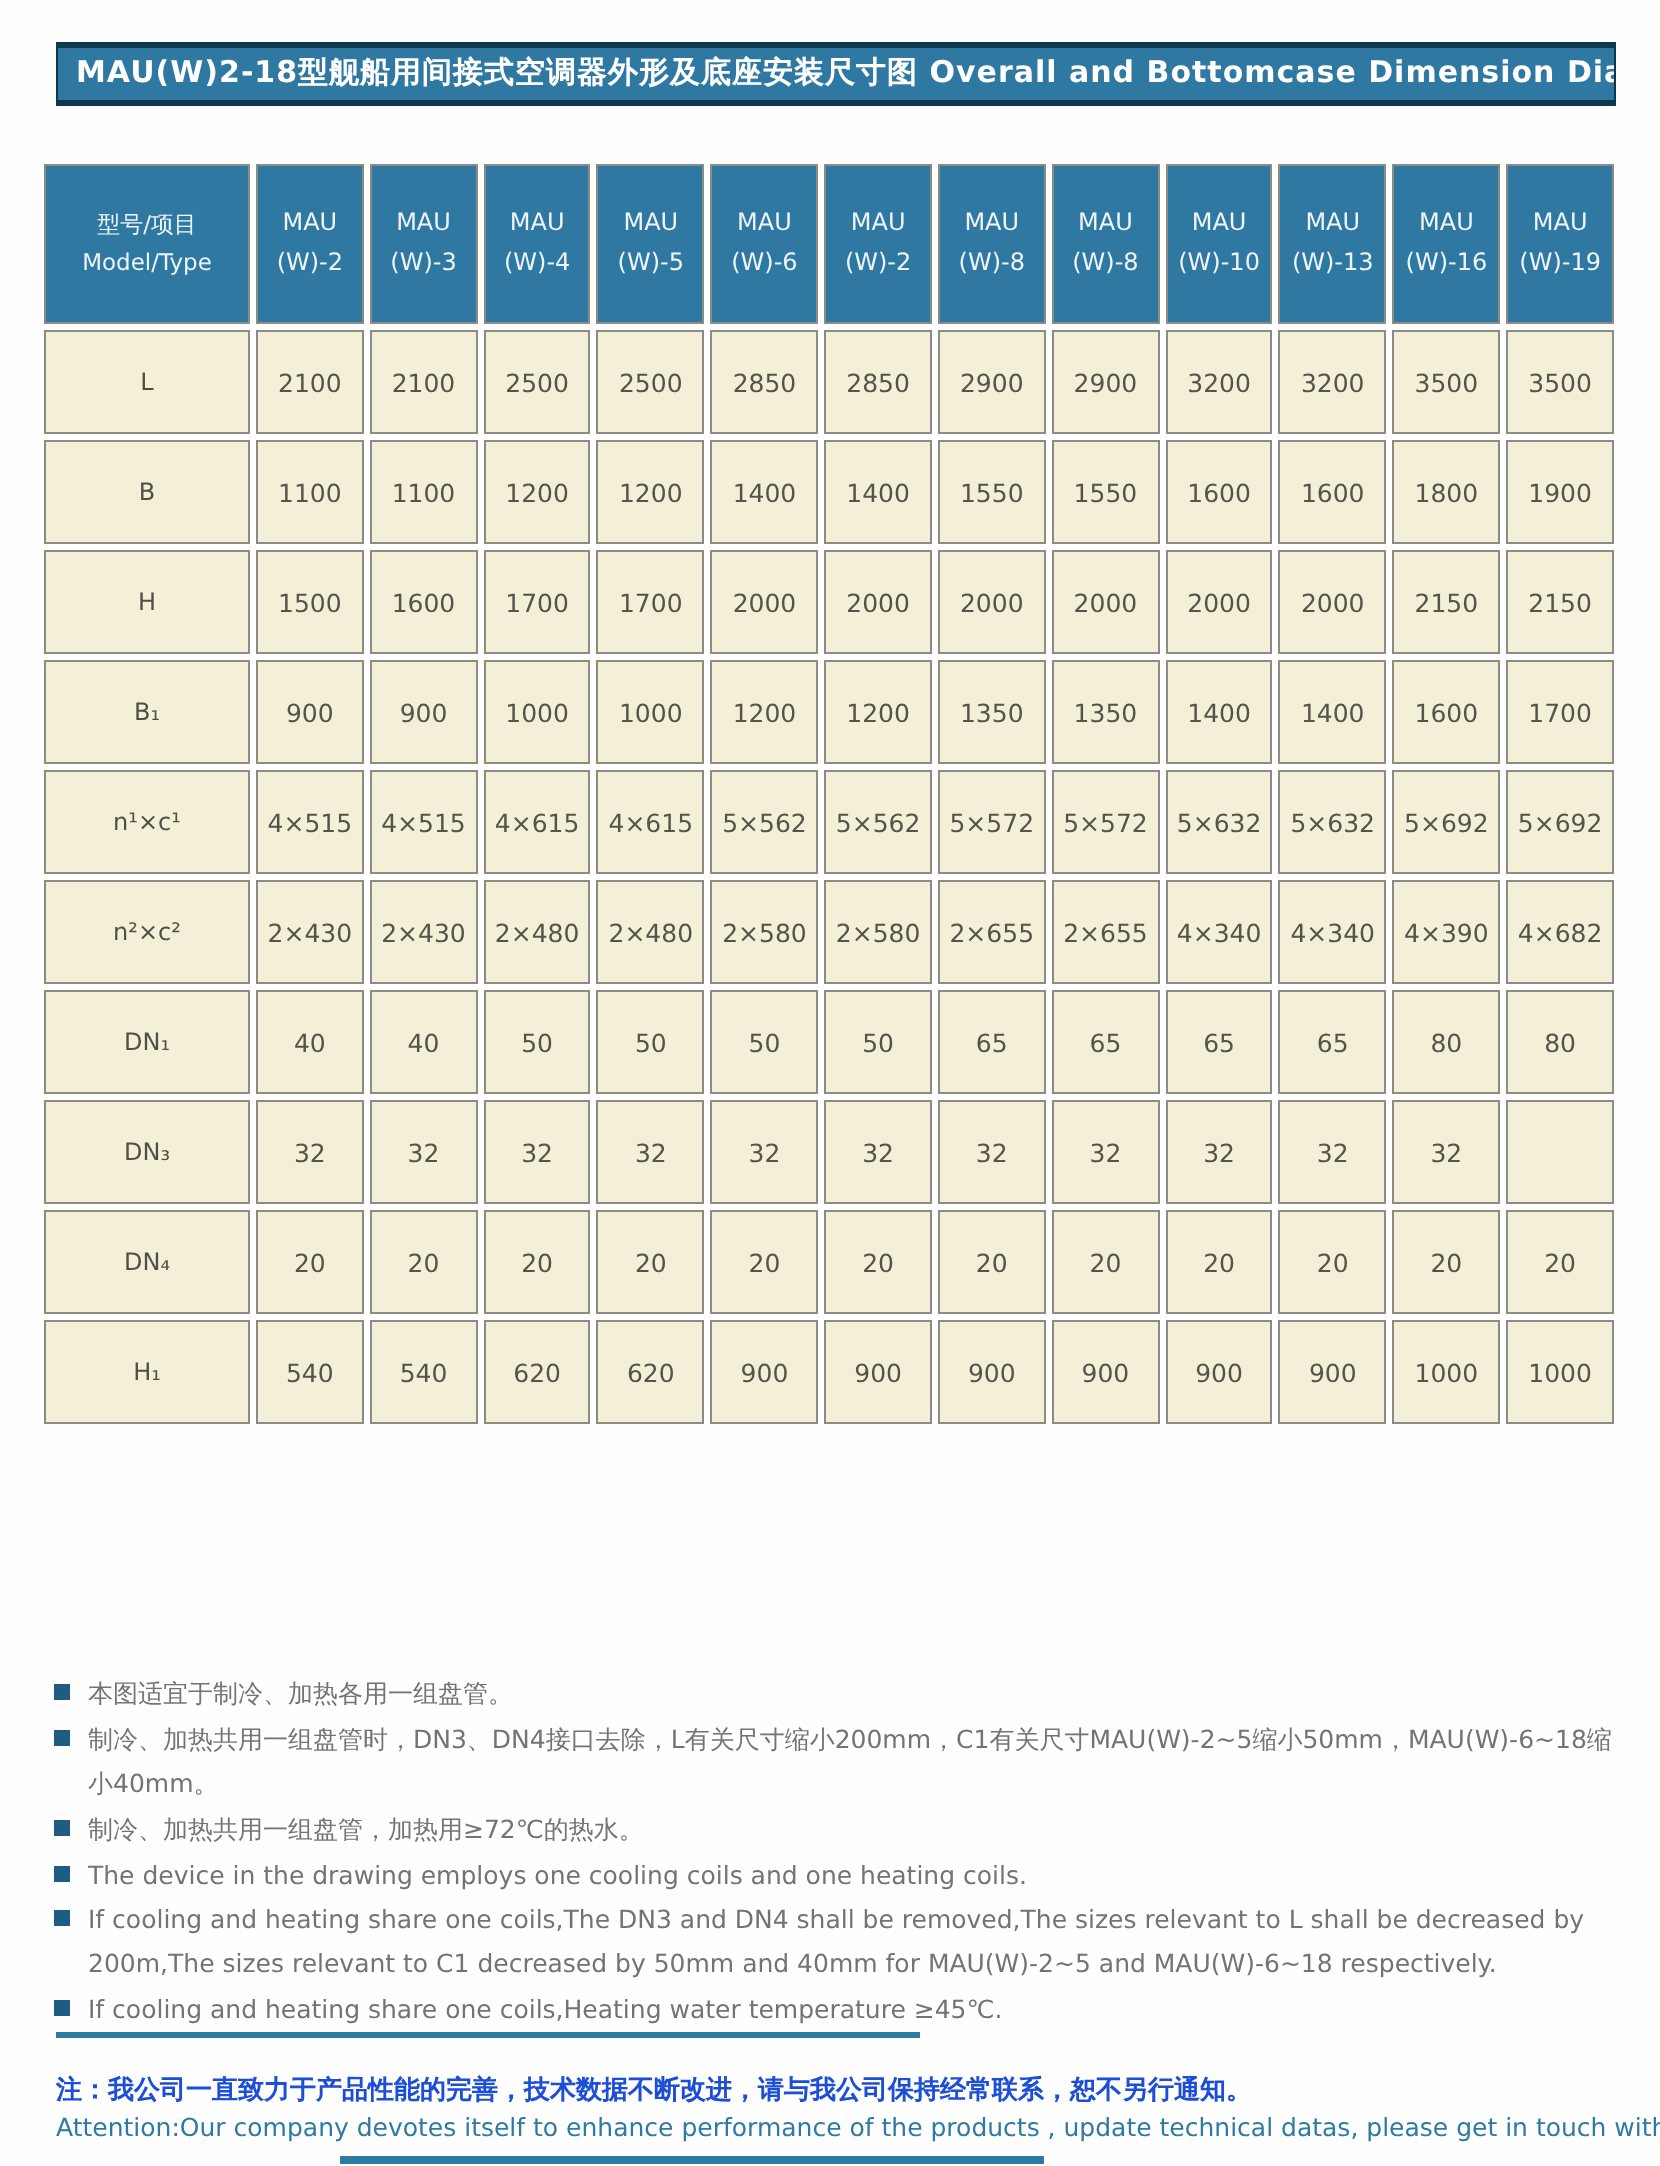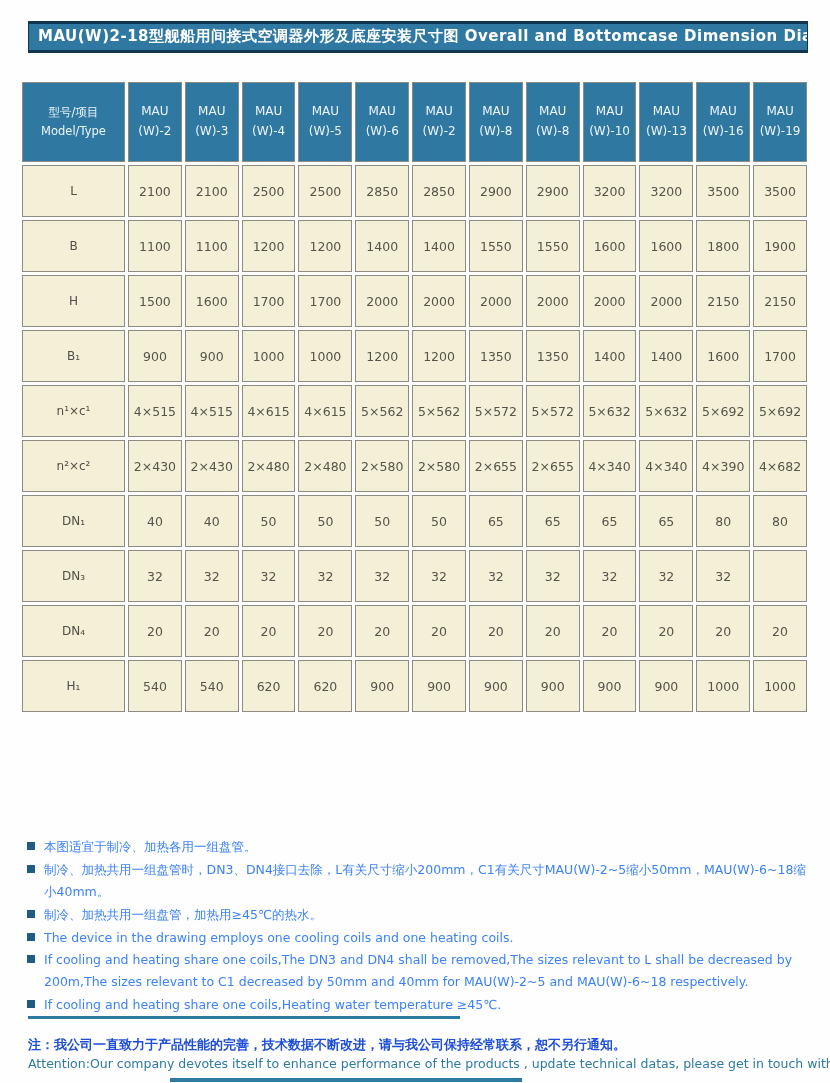--- a/index.html
+++ b/index.html
@@ -41,21 +41,21 @@
     background:#f4f0d8;color:#55544b;height:52px;font-size:12.5px;
   }
   .dim-table tbody td.rowlabel{font-size:12px;color:#504f47;}
   
   .notes{
     position:absolute;left:27px;top:836px;width:786px;
     margin:0;padding:0;list-style:none;
   }
   .notes li{
     position:relative;padding-left:17px;margin-bottom:1px;
-    font-size:12.5px;line-height:1.75;color:#3b82f6;
+    font-size:12.5px;line-height:1.75;color:#737373;
   }
   .notes li::before{
     content:"";position:absolute;left:0;top:6px;
     width:8px;height:8px;background:#1f5c82;
   }
   
   .rule-top{
     position:absolute;left:28px;top:1016px;width:432px;height:3px;background:#2d7aa2;
   }
   .footer-cn{
@@ -286,21 +286,21 @@
           <td>900</td>
           <td>1000</td>
           <td>1000</td>
         </tr>
       </tbody>
   </table>
 
   <ul class="notes" id="notesList">
       <li>本图适宜于制冷、加热各用一组盘管。</li>
       <li>制冷、加热共用一组盘管时，DN3、DN4接口去除，L有关尺寸缩小200mm，C1有关尺寸MAU(W)-2~5缩小50mm，MAU(W)-6~18缩小40mm。</li>
-      <li>制冷、加热共用一组盘管，加热用≥45℃的热水。</li>
+      <li>制冷、加热共用一组盘管，加热用≥72℃的热水。</li>
       <li>The device in the drawing employs one cooling coils and one heating coils.</li>
       <li>If cooling and heating share one coils,The DN3 and DN4 shall be removed,The sizes relevant to L shall be decreased by 200m,The sizes relevant to C1 decreased by 50mm and 40mm for MAU(W)-2~5 and MAU(W)-6~18 respectively.</li>
       <li>If cooling and heating share one coils,Heating water temperature ≥45℃.</li>
     </ul>
 
   <div class="rule-top"></div>
   <div class="footer-cn">注：我公司一直致力于产品性能的完善，技术数据不断改进，请与我公司保持经常联系，恕不另行通知。</div>
   <div class="footer-en">Attention:Our company devotes itself to enhance performance of the products , update technical datas, please get in touch with us without prior notice.</div>
   <div class="rule-bottom"></div>
 

